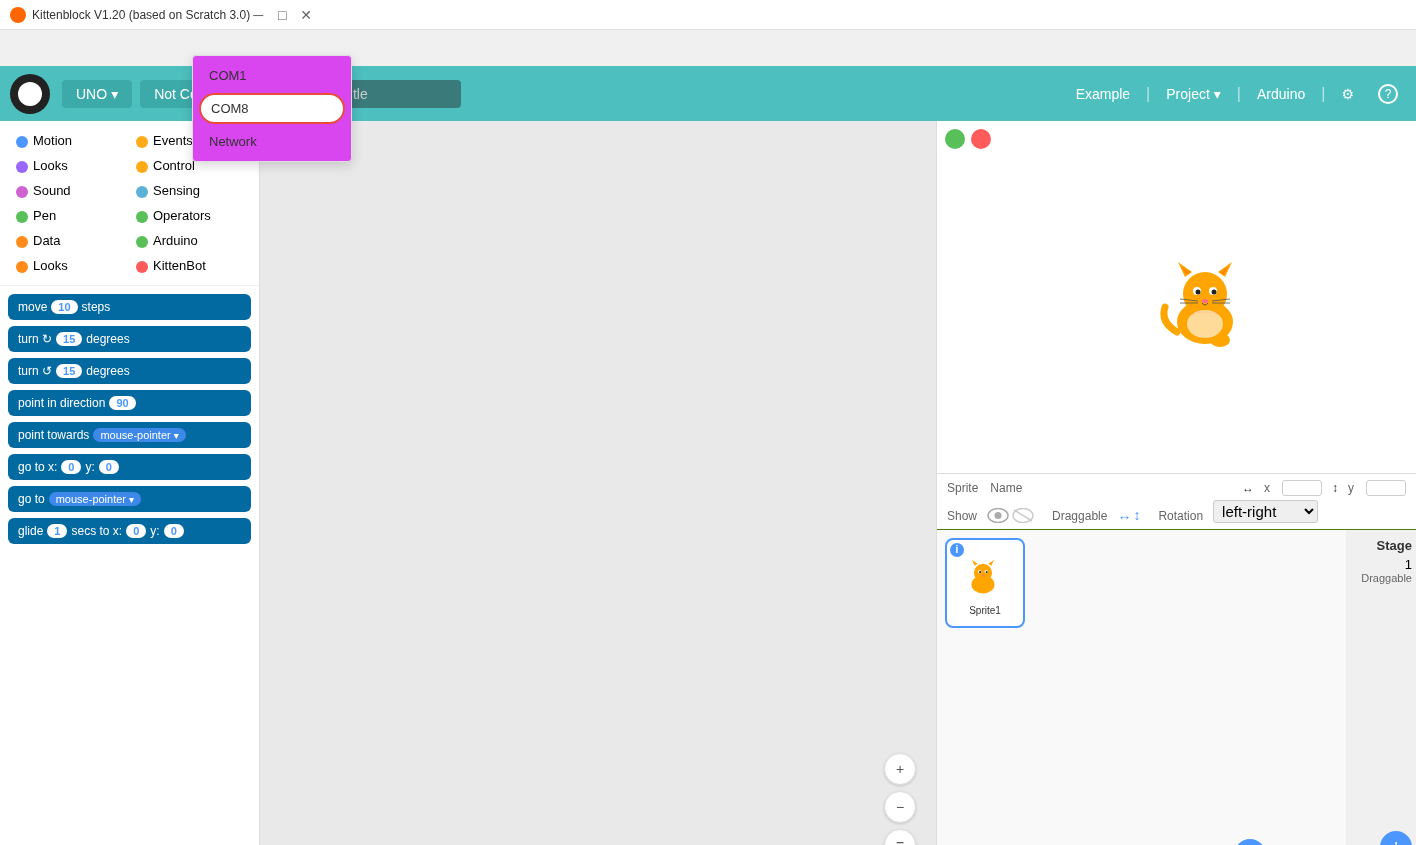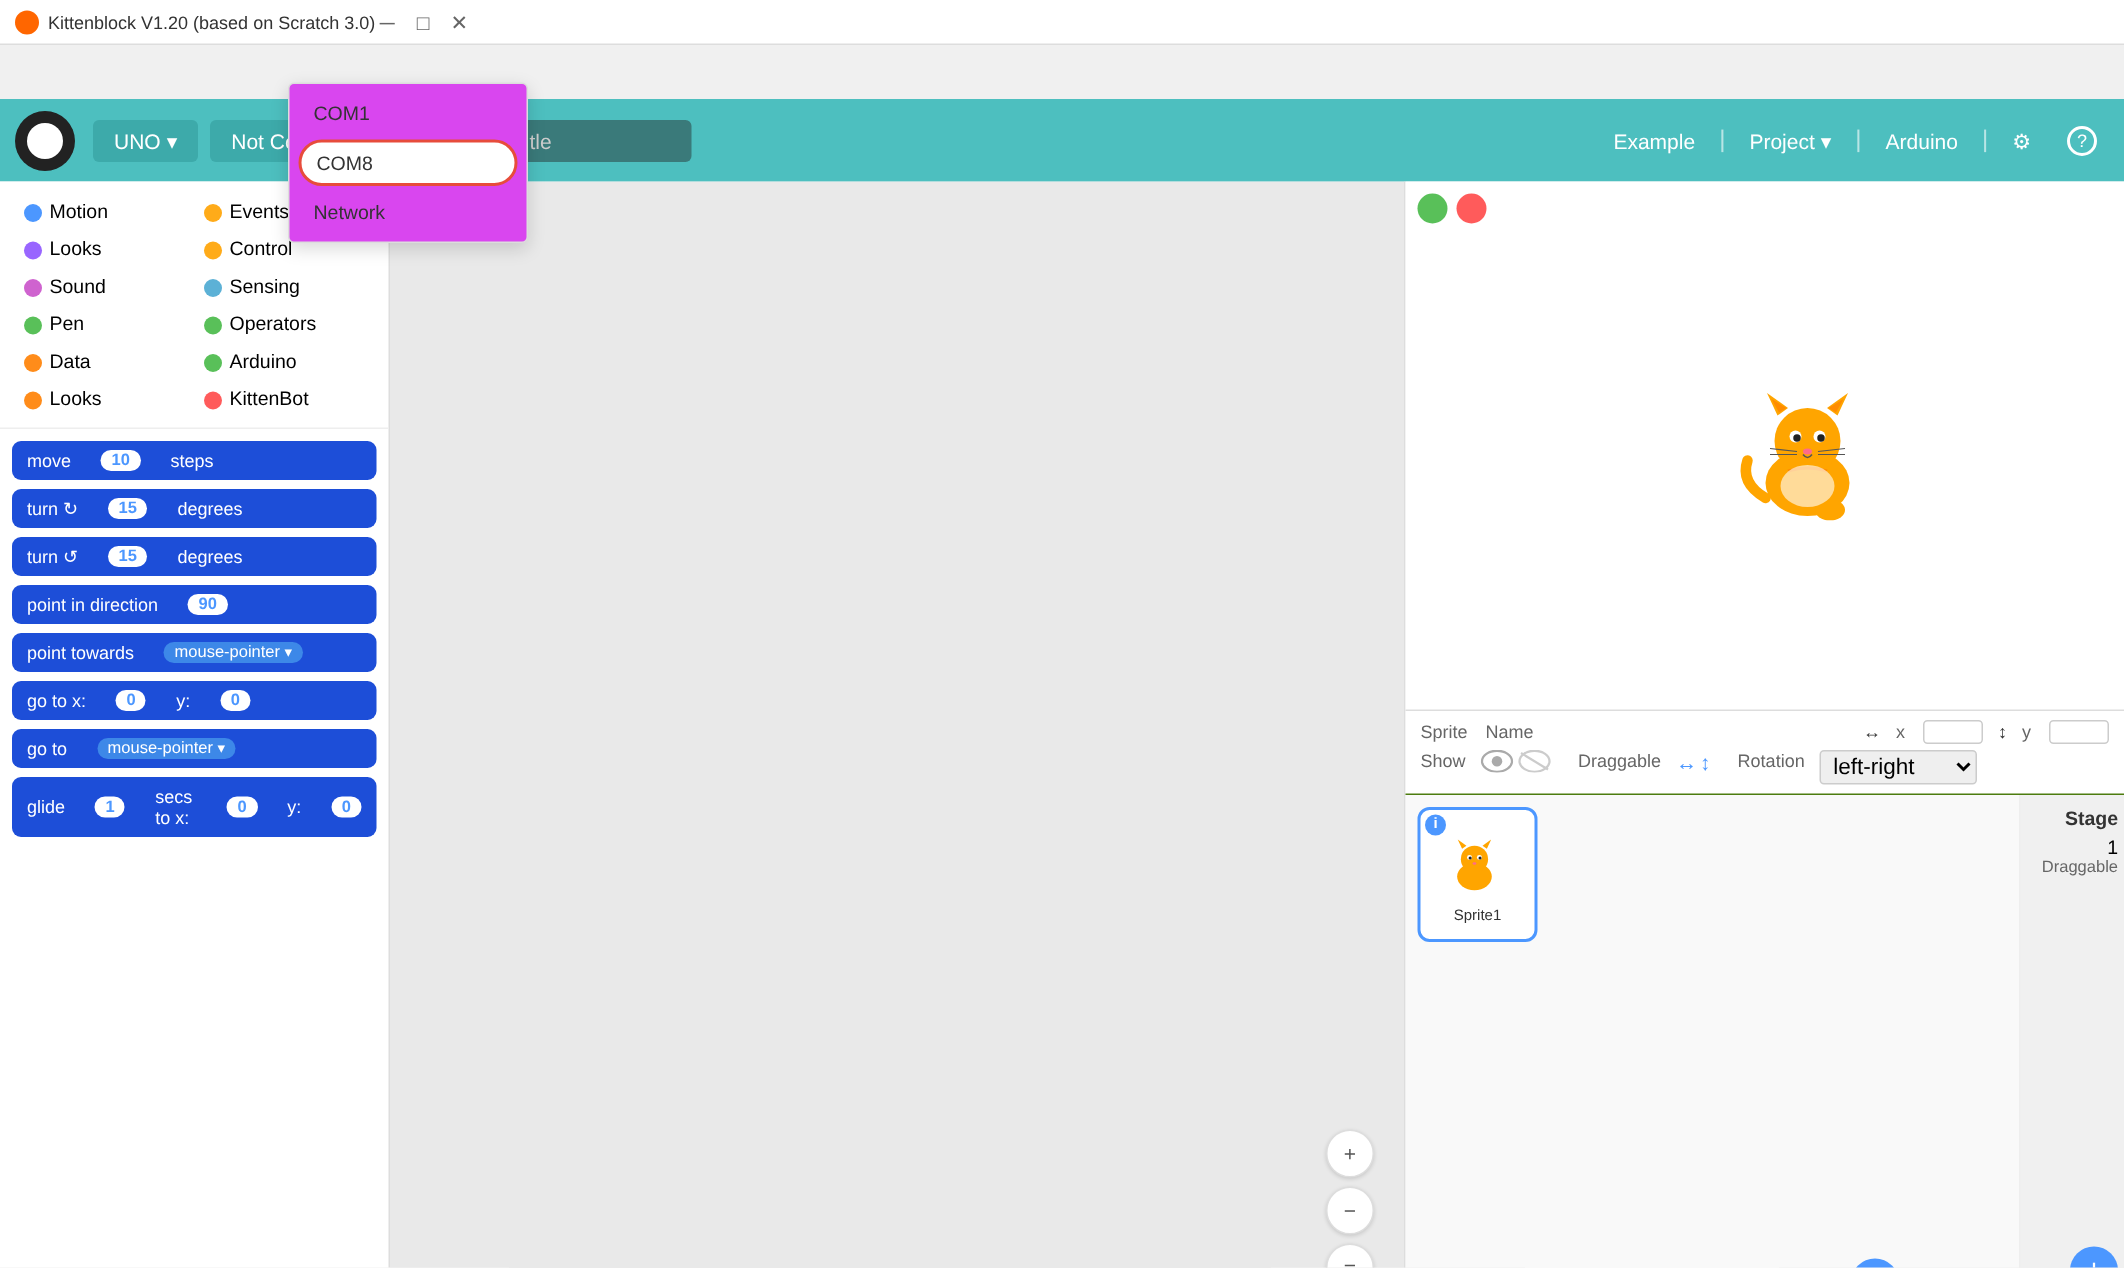--- a/index.html
+++ b/index.html
@@ -132,22 +132,22 @@
     
     #blocks-area {
       padding: 8px;
       overflow-y: auto;
       flex: 1;
     }
 
     .block {
       display: inline-flex;
       align-items: center;
-      gap: 20px;
-      background: #1d4ed8;
+      gap: 4px;
+      background: #0369a1;
       color: #fff;
       border-radius: 6px;
       padding: 6px 10px;
       margin-bottom: 6px;
       cursor: pointer;
       font-size: 12px;
       width: 100%;
       position: relative;
     }
     .block::before {
@@ -268,21 +268,21 @@
       align-items: center;
       gap: 10px;
       margin-bottom: 4px;
     }
 
     .info-label { color: #666; margin-right: 2px; }
     .info-value { font-size: 12px; color: #333; }
 
     #sprite-info-row2 {
       display: flex;
-      align-items: flex-start;
+      align-items: flex-end;
       gap: 8px;
     }
 
     #sprite-list {
       display: flex;
       flex: 1;
       padding: 8px;
       gap: 8px;
       background: #f9f9f9;
       overflow-x: auto;

